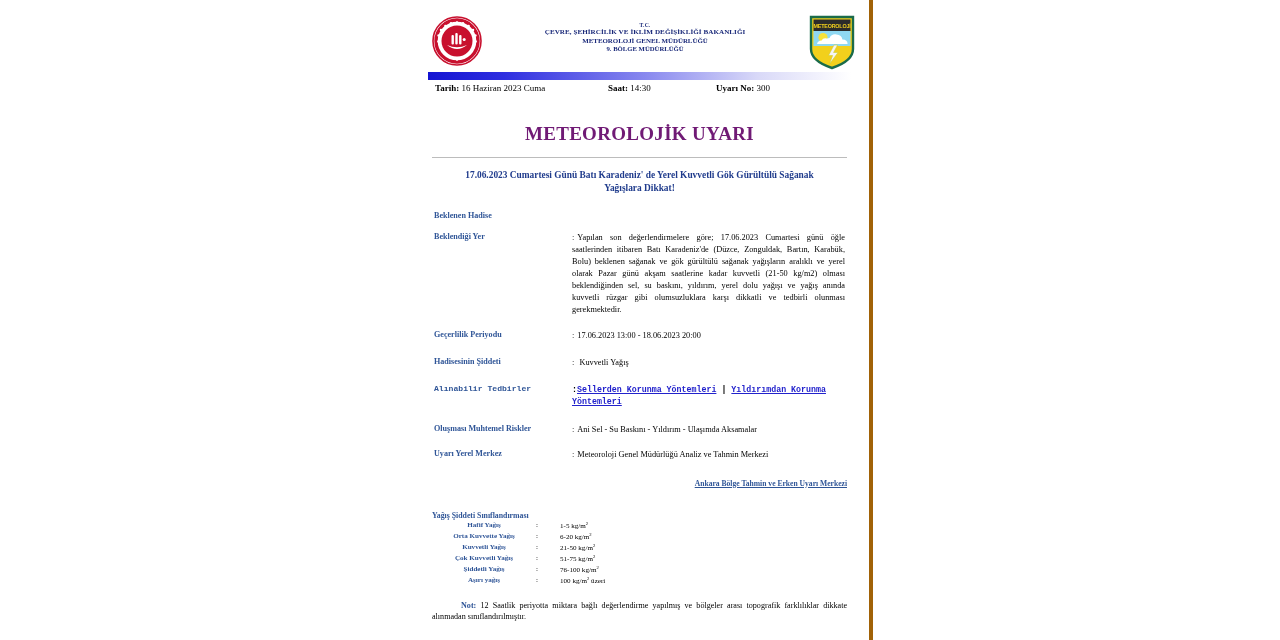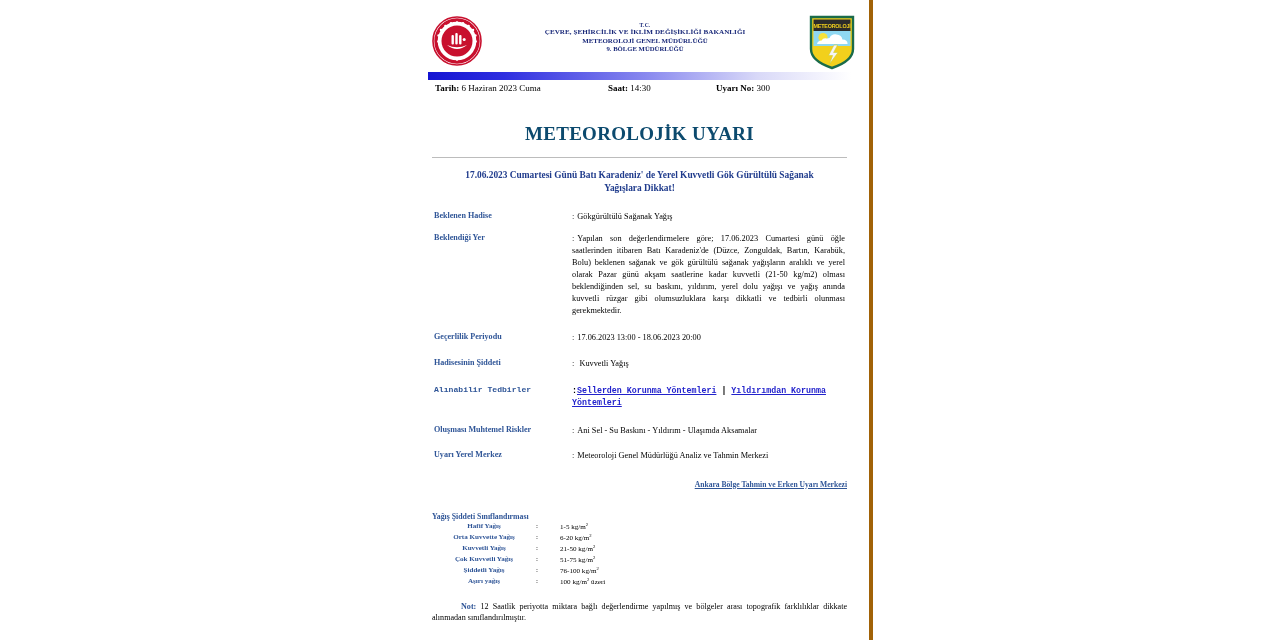--- a/index.html
+++ b/index.html
@@ -82,21 +82,21 @@
   .daterow .f { position: absolute; top: 0; white-space: nowrap; }
   .daterow .f1 { left: 7px; }
   .daterow .f2 { left: 180px; }
   .daterow .f3 { left: 288px; }
   .daterow b { font-weight: bold; }
 
   
   .title {
     margin-top: 24px;
     text-align: center;
-    color: #0c4a6e;
+    color: #701a75;
     font-size: 19px;
     font-weight: bold;
     letter-spacing: .3px;
   }
   .rule {
     margin: 12px 22px 0 22px;
     height: 1px;
     background: #bcbcbc;
   }
   .subtitle {
@@ -262,43 +262,40 @@
           <path d="M9 29 Q9.6 25.6 13.6 25.4 Q15 22.6 18.6 23.4 Q20.6 24.2 20.8 29 Z" fill="#ffffff"></path>
           <path d="M26 30 L20.5 40.5 H24.6 L21.5 49 L30 37.5 H25.6 L29.6 30 Z" fill="#f5f5f5" stroke="#cfcf30" stroke-width=".6"></path>
         </svg>
       </div>
     </div>
 
     <div class="gradbar"></div>
     <div class="daterow">
       <span class="f f1">
         <b>Tarih:</b>
-        <span>6 Haziran 2023 Cuma</span>
+        <span>16 Haziran 2023 Cuma</span>
       </span>
       <span class="f f2">
         <b>Saat:</b>
         <span>14:30</span>
       </span>
       <span class="f f3">
         <b>Uyarı No:</b>
         <span>300</span>
       </span>
     </div>
 
     <div class="title">METEOROLOJİK UYARI</div>
     <div class="rule"></div>
     <div class="subtitle">17.06.2023 Cumartesi Günü Batı Karadeniz' de Yerel Kuvvetli Gök Gürültülü Sağanak Yağışlara Dikkat!</div>
 
     <div class="fields">
 
       <div class="row">
         <div class="lbl">Beklenen Hadise</div>
-        <div class="val">
-          <span class="colon">:</span><span>Gökgürültülü Sağanak Yağış</span>
-        </div>
       </div>
 
       <div class="row">
         <div class="lbl">Beklendiği Yer</div>
         <div class="val just">
           <span class="colon">:</span><span>Yapılan son değerlendirmelere göre; 17.06.2023 Cumartesi günü öğle saatlerinden itibaren Batı Karadeniz'de (Düzce, Zonguldak, Bartın, Karabük, Bolu) beklenen sağanak ve gök gürültülü sağanak yağışların aralıklı ve yerel olarak Pazar günü akşam saatlerine kadar kuvvetli (21-50 kg/m2) olması beklendiğinden sel, su baskını, yıldırım, yerel dolu yağışı ve yağış anında kuvvetli rüzgar gibi olumsuzluklara karşı dikkatli ve tedbirli olunması gerekmektedir.</span>
         </div>
       </div>
 
       <div class="row" style="margin-top:14px;">

